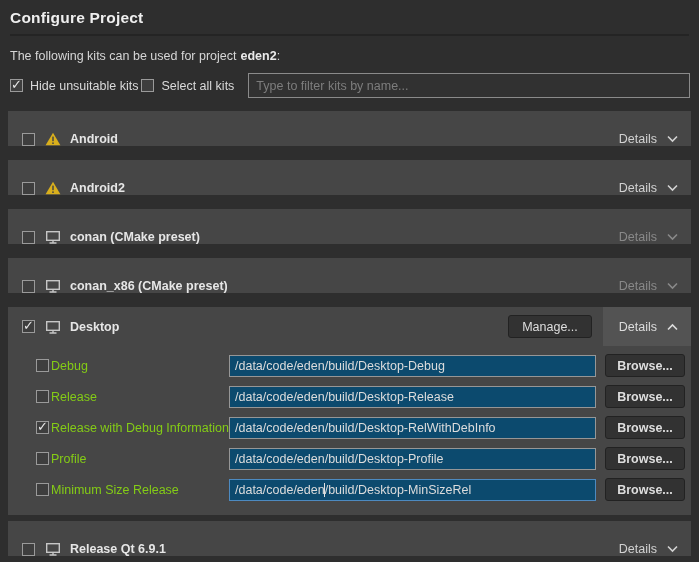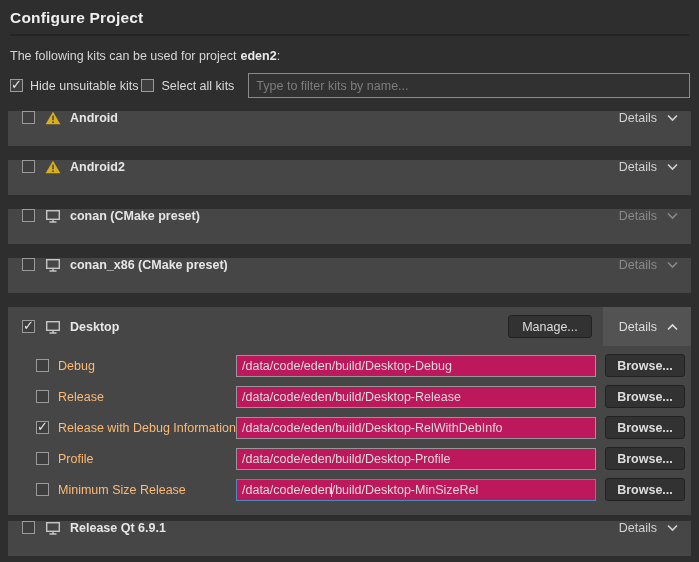--- a/index.html
+++ b/index.html
@@ -29,21 +29,21 @@
   .cb-label { margin-left:7px; color:#dadada; }
   .filter-input {
     flex:1; margin-left:14px; height:25px; box-sizing:border-box;
     background:#313131; border:1px solid #8a8a8a; color:#84cc16;
     padding:0 7px; font-family:inherit; font-size:12.5px; outline:none;
   }
   .filter-input::placeholder { color:#7d7d7d; }
 
   .kit-list { margin:13px 8px 0 8px; }
   .kit-row {
-    background:#464646; height:35px; display:flex; align-items:flex-start;
+    background:#464646; height:35px; display:flex; align-items:flex-end;
     padding:0 12px 0 14px; margin-bottom:14px;
   }
   .type-icon { margin-left:10px; display:flex; align-items:center; }
   .kit-name { font-weight:bold; color:#e6e6e6; margin-left:9px; }
   .details-btn {
     margin-left:auto; display:flex; align-items:center; gap:9px;
     color:#d2d2d2; cursor:default;
   }
   .details-btn.disabled { color:#898989; }
   .details-btn svg { display:block; }
@@ -56,25 +56,25 @@
     font-family:inherit; font-size:12.5px; cursor:default;
     display:flex; align-items:center; justify-content:center;text-align:center;
   }
   .manage-btn { margin-left:auto; margin-right:11px; }
   .details-tab {
     height:39px; padding:0 12px 0 16px; background:#535353;
     display:flex; align-items:center; gap:9px; color:#dcdcdc; cursor:default;
   }
   .config-area { padding-top:4px; }
   .config-row { display:flex; align-items:center; height:31px; padding:0 6px 0 28px; }
-  .config-label { margin-left:9px; width:178px; flex-shrink:0; color:#fdba74; }
+  .config-label { margin-left:2px; width:178px; flex-shrink:0; color:#84cc16; }
   .input-wrap { flex:1; position:relative; }
   .path-input {
     width:100%; box-sizing:border-box; height:22px;
-    background:#be185d; border:1px solid #969696; color:#dcdcdc;
+    background:#0c4a6e; border:1px solid #969696; color:#dcdcdc;
     padding:0 5px; font-family:inherit; font-size:12.5px; outline:none;
   }
   .path-input.focused { border:1px solid #4d8ac0; }
   .caret { position:absolute; left:95px; top:4px; width:1px; height:14px; background:#e2e2e2; }
   .browse-btn { margin-left:9px; width:80px; flex-shrink:0;font-weight:bold; }
 </style>
 </head>
 <body>
 
 <div class="header">

